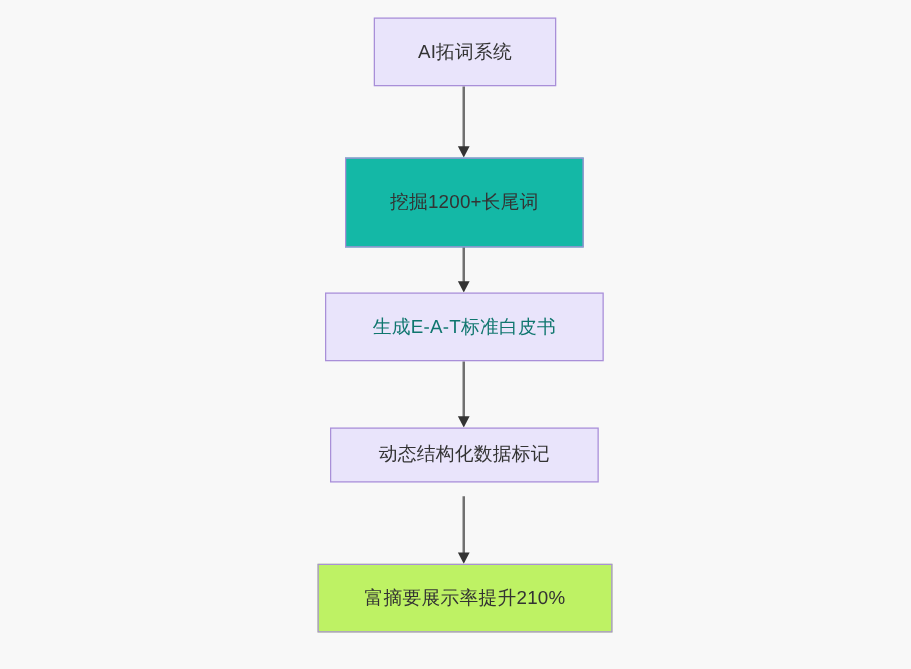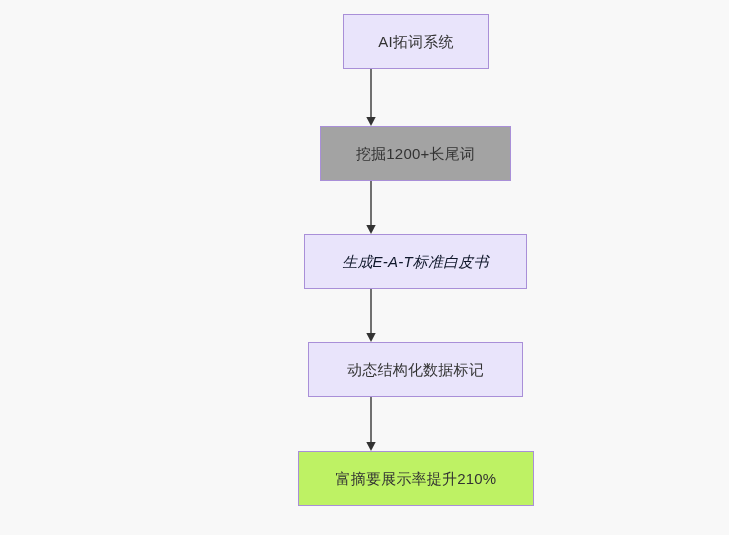--- a/index.html
+++ b/index.html
@@ -25,21 +25,20 @@
     border: 1.5px solid #a98fd8;
     border-radius: 0px;
     display: flex;
     align-items: center;
     justify-content: center;
     color: #333333;
     font-size: 15px;
     line-height: 1.2;
     letter-spacing: 0.2px;
     white-space: nowrap;
-    margin-left: 44px;
   }
   .node-label {
     display: block;
   }
   .edge {
     position: absolute;
   }
   .edge svg {
     display: block;
     overflow: visible;
@@ -75,29 +74,29 @@
     <svg width="20" height="54" viewBox="0 0 20 54">
       <line x1="10" y1="0" x2="10" y2="46" stroke="#707070" stroke-width="2"></line>
       <polygon points="10,54 5.3,45 14.7,45" fill="#333333"></polygon>
     </svg>
   </div>
 
   <div class="node" id="node-0" style="left: 299px; top: 14px; width: 146px; height: 55px; background: rgb(233, 228, 251); border-color: rgb(169, 143, 216); color: rgb(51, 51, 51);">
     <span class="node-label">AI拓词系统</span>
   </div>
 
-  <div class="node" id="node-1" style="left: 276px; top: 126px; width: 191px; height: 55px; background: #a3a3a3; border-color: rgb(169, 143, 216); color: rgb(51, 51, 51);">
+  <div class="node" id="node-1" style="left: 276px; top: 126px; width: 191px; height: 72px; background: #14b8a6; border-color: rgb(169, 143, 216); color: rgb(51, 51, 51);">
     <span class="node-label">挖掘1200+长尾词</span>
   </div>
 
-  <div class="node" id="node-2" style="left: 260px; top: 234px; width: 223px; height: 55px; background: rgb(233, 228, 251); border-color: rgb(169, 143, 216); color: #0f172a; font-style: italic;">
+  <div class="node" id="node-2" style="left: 260px; top: 234px; width: 223px; height: 55px; background: rgb(233, 228, 251); border-color: rgb(169, 143, 216); color: #0f766e;">
     <span class="node-label">生成E-A-T标准白皮书</span>
   </div>
 
-  <div class="node" id="node-3" style="left: 264px; top: 342px; width: 215px; height: 55px; background: rgb(233, 228, 251); border-color: rgb(169, 143, 216); color: rgb(51, 51, 51);">
+  <div class="node" id="node-3" style="left: 264px; top: 342px; width: 215px; height: 44px; background: rgb(233, 228, 251); border-color: rgb(169, 143, 216); color: rgb(51, 51, 51);">
     <span class="node-label">动态结构化数据标记</span>
   </div>
 
   <div class="node" id="node-4" style="left: 254px; top: 451px; width: 236px; height: 55px; background: #bef264; border-color: rgb(169, 143, 216); color: rgb(51, 51, 51);">
     <span class="node-label">富摘要展示率提升210%</span>
   </div>
 
 </div>
 
 </body></html>

